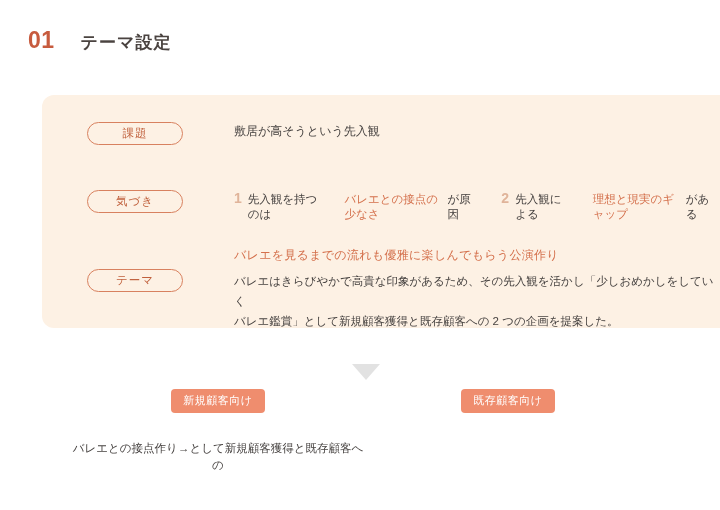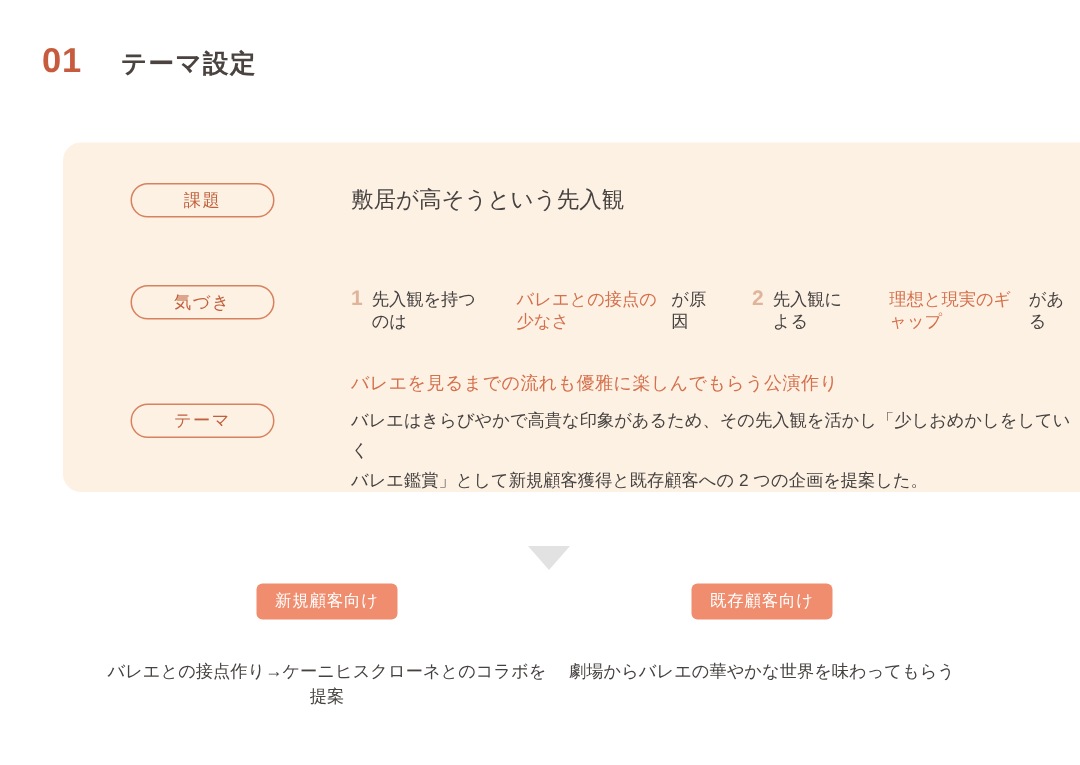--- a/index.html
+++ b/index.html
@@ -76,23 +76,24 @@
   }
 
   .row-content {
     position: absolute;
     left: 192px;
     right: 20px;
     top: 0;
   }
 
   .plain-text {
-    font-size: 15px;
+    font-size: 12px;
     color: #464240;
     line-height: 1.55;
+    font-family: Liberation Serif, serif;
   }
 
   
   .findings {
     display: flex;
     align-items: baseline;
     font-size: 11.5px;
     color: #464240;
   }
   .findings .idx {
@@ -204,19 +205,18 @@
         <div>バレエ鑑賞」として新規顧客獲得と既存顧客への 2 つの企画を提案した。</div>
       </div>
     </div>
   </div>
 </div>
 
 <div class="arrow"></div>
 
 <div class="col left">
   <span class="tag">新規顧客向け</span>
-  <div class="desc">バレエとの接点作り→ケーニヒスクローネとのコラボを提案</div>
+  <div class="desc">バレエとの接点作り→として新規顧客獲得と既存顧客への</div>
 </div>
 
 <div class="col right">
   <span class="tag">既存顧客向け</span>
-  <div class="desc">劇場からバレエの華やかな世界を味わってもらう</div>
 </div>
 
 </body></html>

